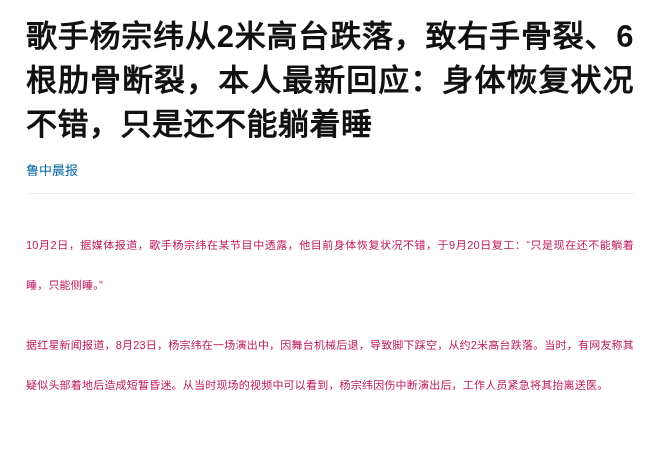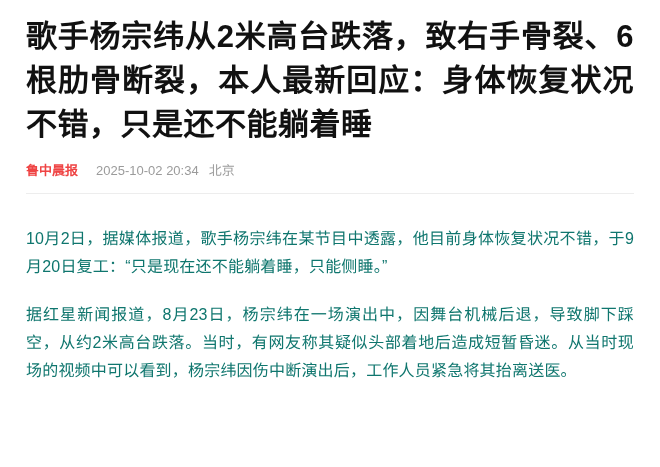--- a/index.html
+++ b/index.html
@@ -28,61 +28,57 @@
   }
   .byline {
     margin-top: 15px;
     display: flex;
     align-items: baseline;
     gap: 18px;
     font-size: 13px;
     line-height: 18px;
   }
   .byline-source {
-    color: #ef4444;
-    font-weight: 700;
+    color: #0369a1;
+    font-weight: 400;
     cursor: pointer;
   }
   .byline-meta {
     color: #9b9b9b;
   }
   .byline-group {
     display: flex;
     gap: 10px;
   }
   .divider {
     margin-top: 13px;
     border-bottom: 1px solid #ededed;
     height: 0;
   }
   .para {
     margin: 20px 0 0 0;
-    font-size: 16px;
-    line-height: 28px;
-    color: #0f766e;
+    font-size: 11px;
+    line-height: 40px;
+    color: #be185d;
     text-align: justify;
     letter-spacing: 0.2px;
   }
   .para.first {
     margin-top: 31px;
   }
 </style>
 </head>
 <body>
 
 <div class="article">
 
   <h1 class="headline">歌手杨宗纬从2米高台跌落，致右手骨裂、6根肋骨断裂，本人最新回应：身体恢复状况不错，只是还不能躺着睡</h1>
 
   <div class="byline">
     <span class="byline-source">鲁中晨报</span>
-    <span class="byline-group">
-      <span class="byline-meta">2025-10-02 20:34</span>
-      <span class="byline-meta">北京</span>
-    </span>
   </div>
 
   <div class="divider"></div>
 
   <p class="para first">10月2日，据媒体报道，歌手杨宗纬在某节目中透露，他目前身体恢复状况不错，于9月20日复工：“只是现在还不能躺着睡，只能侧睡。”</p>
 
 
   <p class="para">据红星新闻报道，8月23日，杨宗纬在一场演出中，因舞台机械后退，导致脚下踩空，从约2米高台跌落。当时，有网友称其疑似头部着地后造成短暂昏迷。从当时现场的视频中可以看到，杨宗纬因伤中断演出后，工作人员紧急将其抬离送医。</p>
 
 </div>

